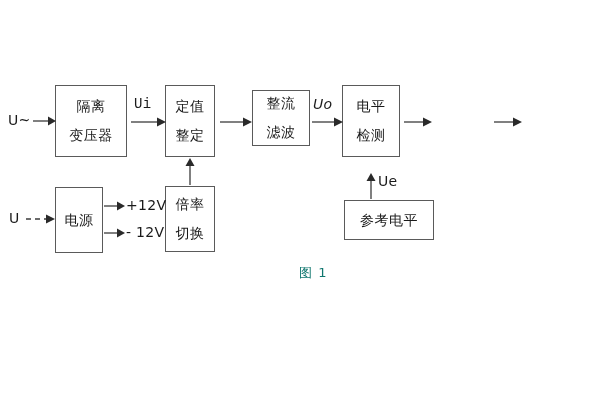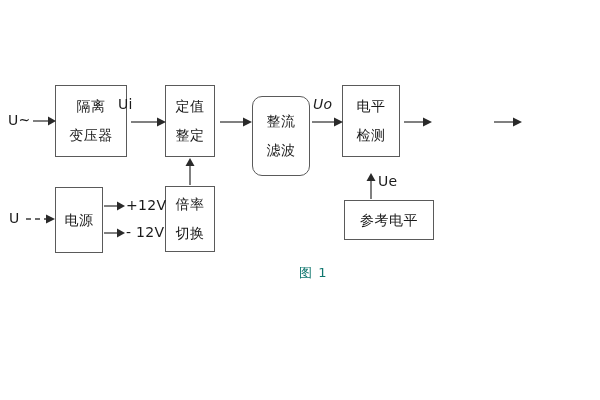--- a/index.html
+++ b/index.html
@@ -76,21 +76,21 @@
   <div class="box" style="left:55px; top:85px; width:72px; height:72px;">
     <span class="line">隔离</span>
     <span class="line">变压器</span>
   </div>
 
   <div class="box" style="left:165px; top:85px; width:50px; height:72px;">
     <span class="line">定值</span>
     <span class="line">整定</span>
   </div>
 
-  <div class="box" style="left:252px; top:96px; width:58px; height:80px;border-radius:10px;">
+  <div class="box" style="left:252px; top:90px; width:58px; height:56px;">
     <span class="line">整流</span>
     <span class="line">滤波</span>
   </div>
 
   <div class="box" style="left:342px; top:85px; width:58px; height:72px;">
     <span class="line">电平</span>
     <span class="line">检测</span>
   </div>
 
 
@@ -163,21 +163,21 @@
     <g>
       <line x1="371" y1="199" x2="371" y2="181"></line>
       <polygon points="366.5,181 371,173 375.5,181"></polygon>
     </g>
   </svg>
 
   <span class="label" style="left:8px; top:112px;">U~</span>
 
   <span class="label" style="left:9px; top:210px;">U</span>
 
-  <span class="label" style="left:118px; top:96px;">Ui</span>
+  <span class="label" style="left:134px; top:96px;font-family:Liberation Mono, monospace;">Ui</span>
 
   <span class="label" style="left:313px; top:96px;font-style:italic;">Uo</span>
 
   <span class="label" style="left:378px; top:173px;">Ue</span>
 
   <span class="label" style="left:126px; top:197px;">+12V</span>
 
   <span class="label" style="left:126px; top:224px;">- 12V</span>
 
   <span class="caption" style="left:299px; top:264px;">图 1</span>

